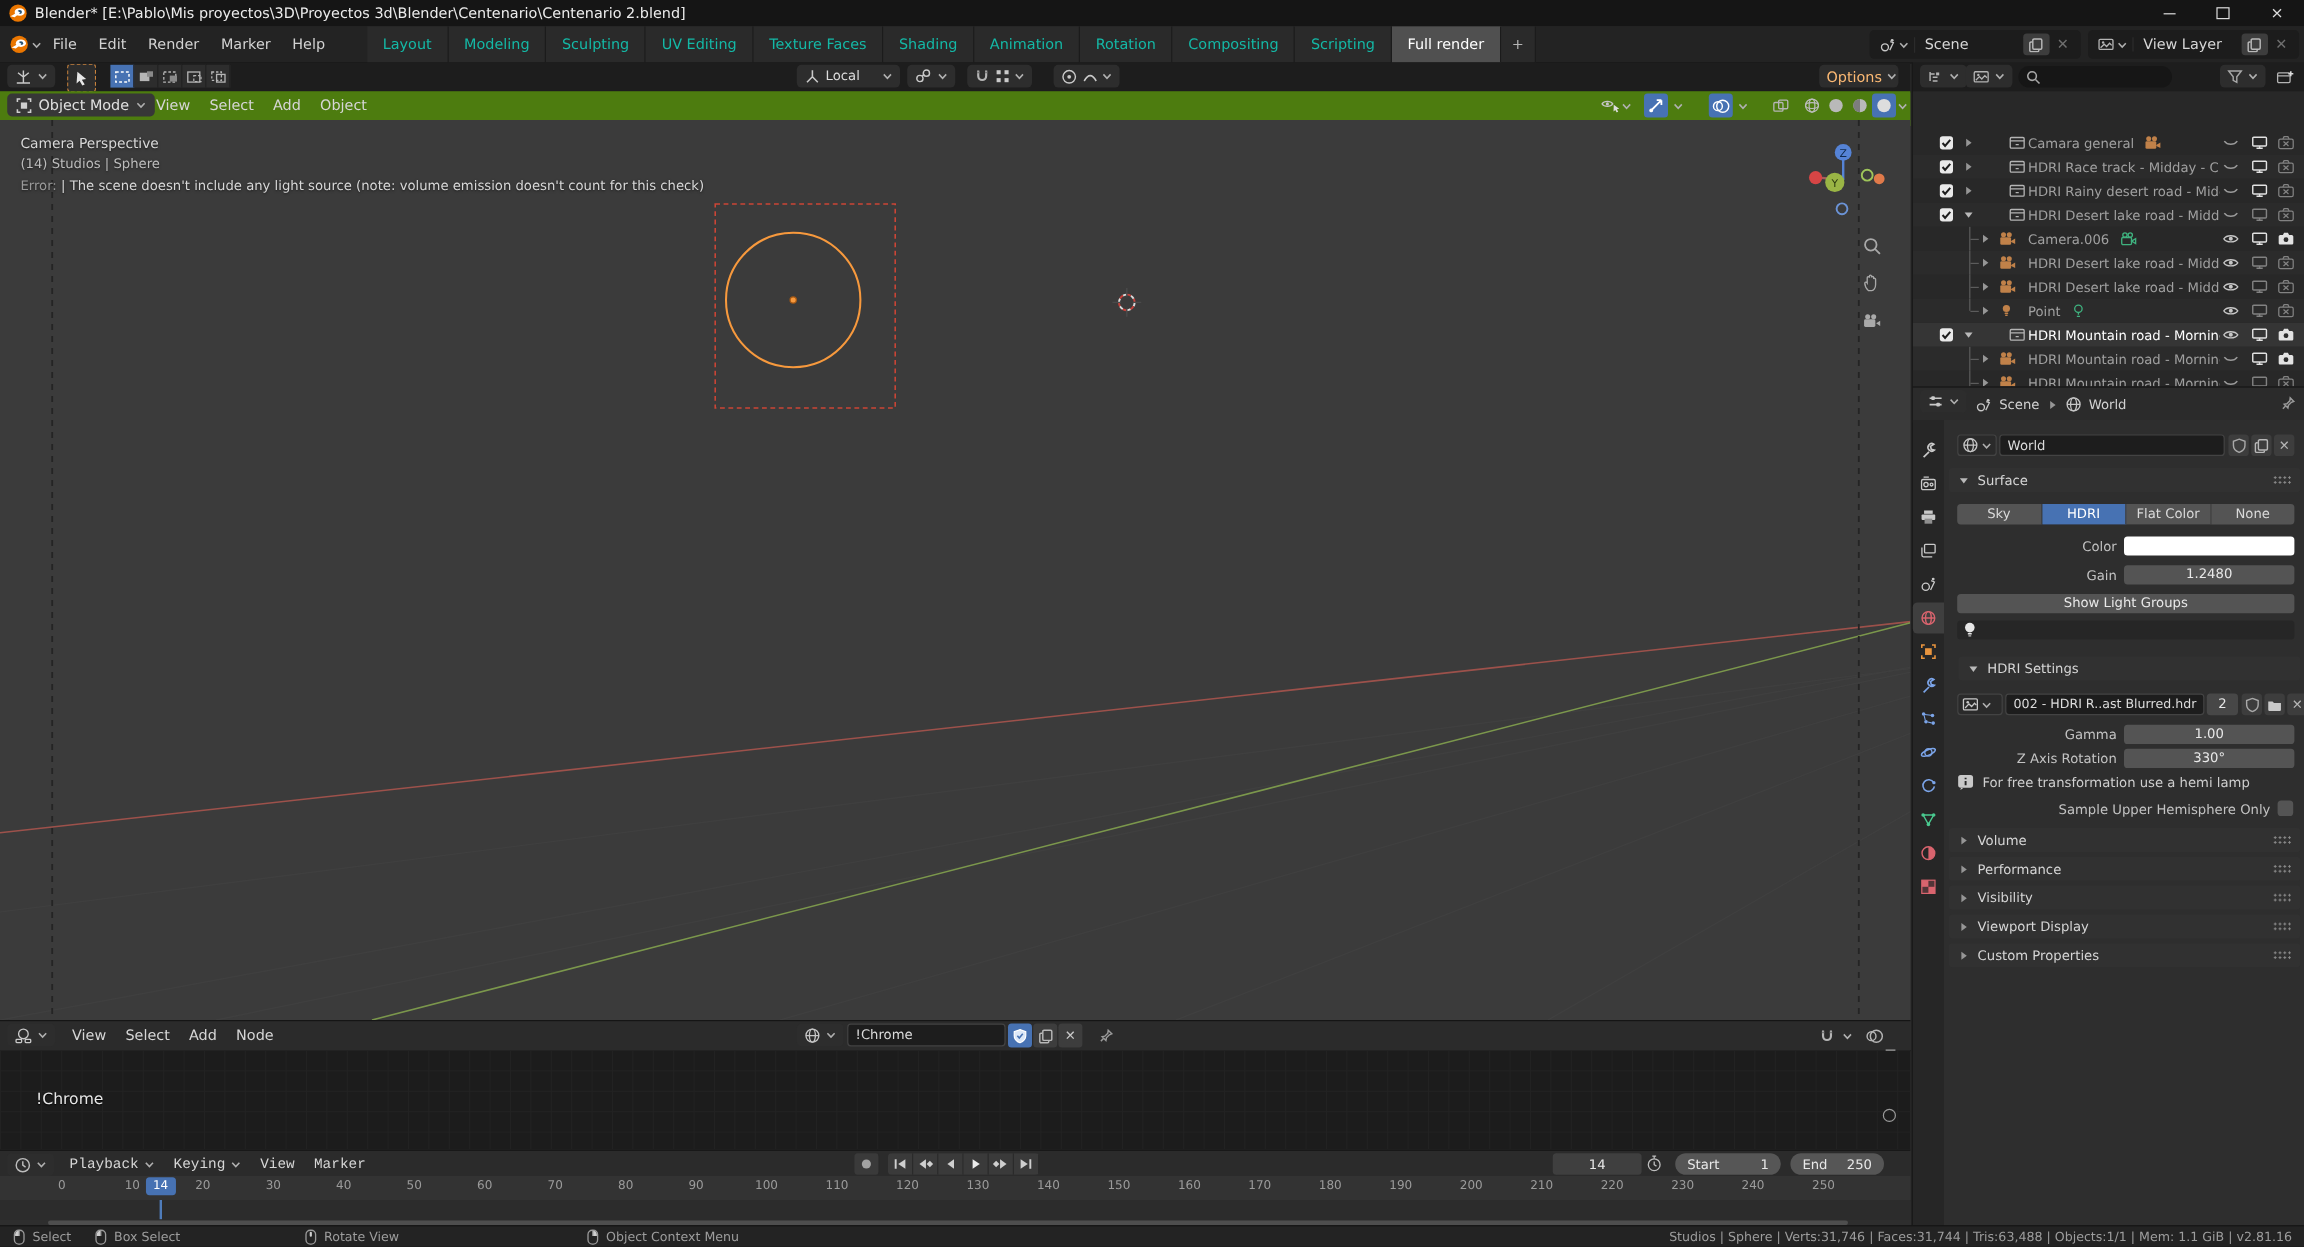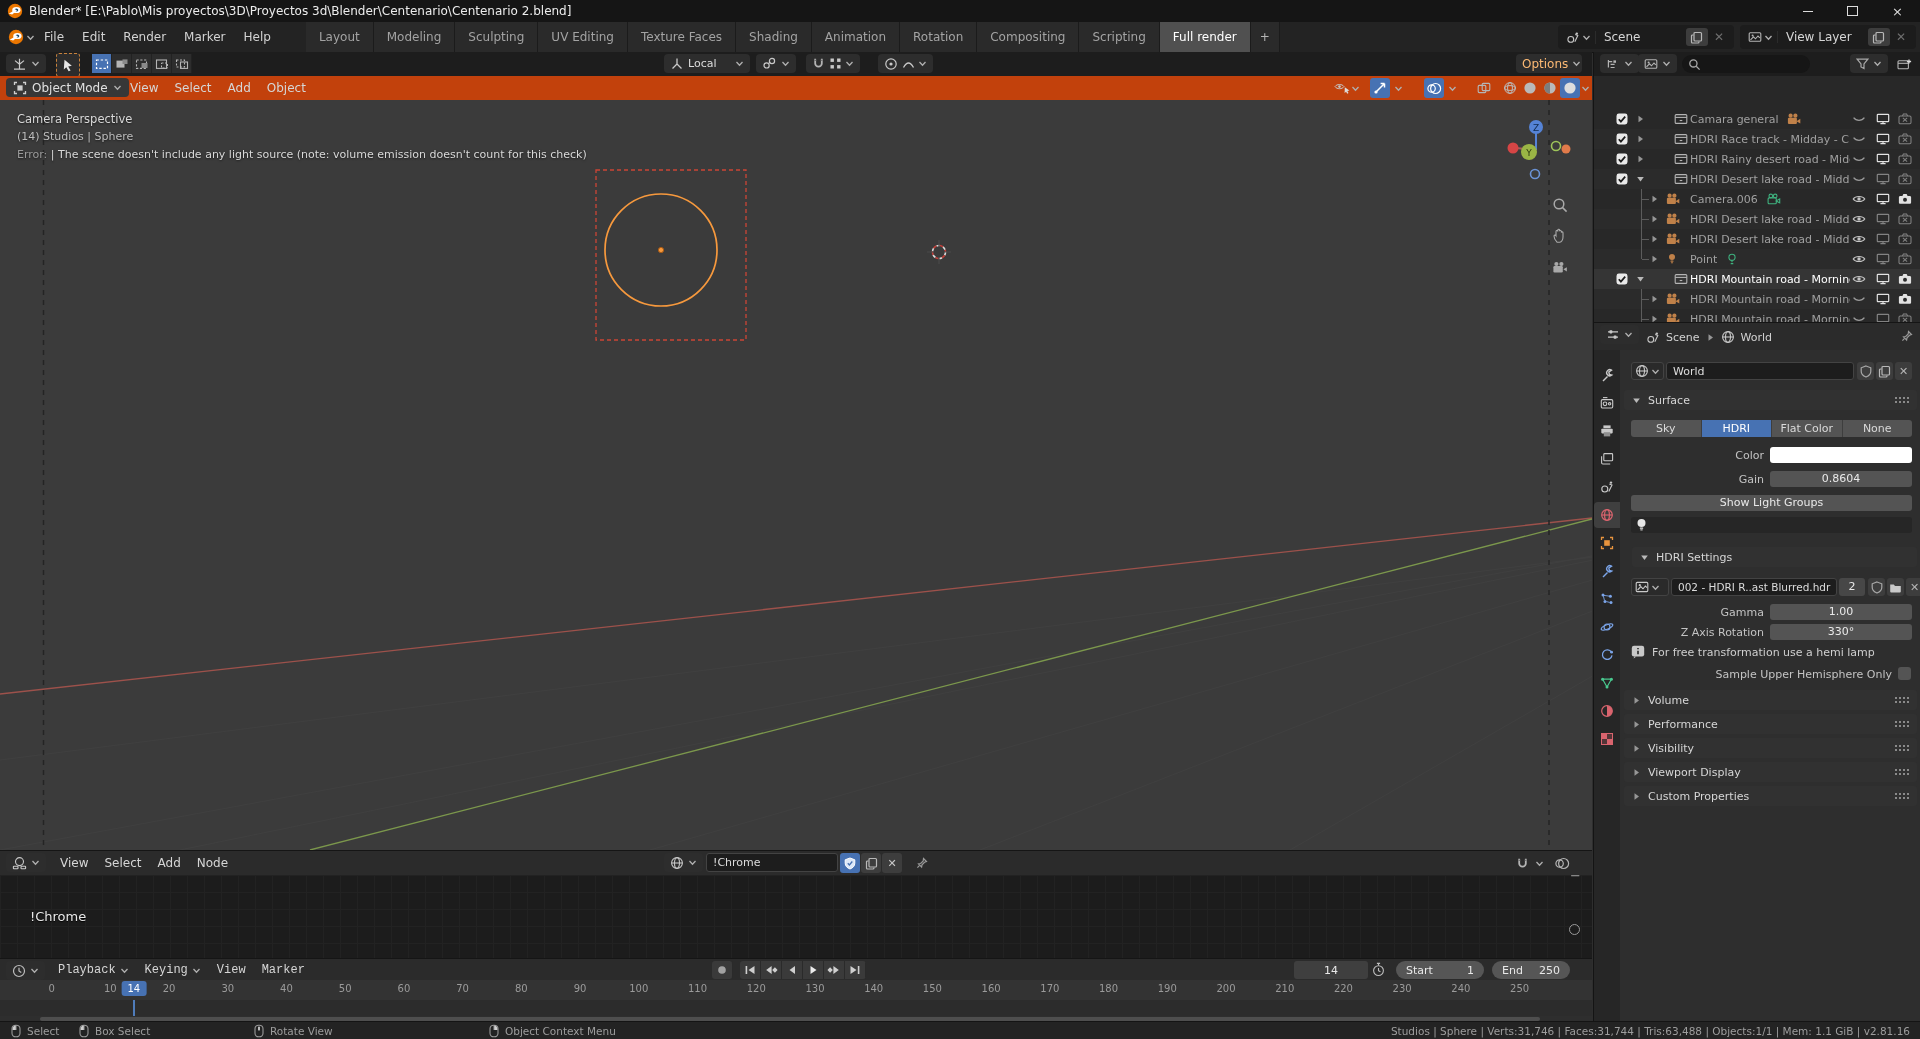--- a/index.html
+++ b/index.html
@@ -14,35 +14,35 @@
   .tlogo{margin:0 6px 0 7px;display:flex;}
   .wctrls{position:absolute;right:0;top:0;height:22px;display:flex;}
   .wc{width:45px;height:22px;display:flex;align-items:center;justify-content:center;color:#dcdcdc;font-size:13px;}
   .mini{width:10px;border-bottom:1px solid #dcdcdc;display:inline-block;}
   .maxi{width:9px;height:8px;border:1px solid #dcdcdc;display:inline-block;}
   
   .topbar{position:absolute;left:0;top:22px;right:0;height:30px;background:#232323;border-bottom:1px solid #141414;
           display:flex;align-items:center;}
   .tmenu{padding:0 9px;color:#d2d2d2;font-size:12px;}
   #workspace-tabs{margin-left:26px;height:30px;}
-  .wtab{height:30px;line-height:30px;padding:0 13px;font-size:12px;color:#a3a3a3;background:#2a2a2a;border-right:1px solid #1b1b1b;white-space:nowrap;}
+  .wtab{height:30px;line-height:30px;padding:0 13px;font-size:12px;color:#14b8a6;background:#2a2a2a;border-right:1px solid #1b1b1b;white-space:nowrap;}
   .wtab.active{background:#505050;color:#ffffff;}
   .wtab.addtab{color:#b5b5b5;padding:0 9px;}
   .tb-right{position:absolute;right:4px;top:3px;display:flex;gap:6px;}
   .idfield{display:flex;align-items:center;background:#1c1c1c;border-radius:4px;height:24px;padding:0 4px;}
   .idf-ico{display:flex;align-items:center;gap:2px;padding:0 4px;border-right:1px solid #2b2b2b;}
   .idf-txt{padding:0 8px;color:#d6d6d6;font-size:12px;min-width:72px;}
   .idf-btn{display:flex;align-items:center;justify-content:center;width:22px;height:18px;background:#3d3d3d;border-radius:3px;margin-left:2px;}
   .idf-x{color:#6f6f6f;padding:0 6px;font-size:12px;}
   
   .vleft{position:absolute;left:0;top:52px;width:1592px;height:970px;}
   .vright{position:absolute;left:1593px;top:52px;width:327px;height:970px;background:#282828;border-left:1px solid #141414;}
   
   .toolrow{position:absolute;left:0;top:0;width:100%;height:24px;background:#1d1d1d;border-bottom:1px solid #151515;}
-  .vphead{position:absolute;left:0;top:24px;width:100%;height:24px;background:#c2410c;border-bottom:5px solid #4d7c0f;}
+  .vphead{position:absolute;left:0;top:24px;width:100%;height:24px;background:#4d7c0f;border-bottom:5px solid #4d7c0f;}
   .pill{position:absolute;top:2px;height:19px;background:#2d2d2d;border-radius:4px;display:flex;align-items:center;gap:4px;padding:0 6px;}
   .pill2{position:absolute;top:2px;height:19px;background:#373737;border-radius:4px;display:flex;align-items:center;gap:5px;padding:0 7px;color:#e0e0e0;font-size:12px;}
   .hmenu{color:#d6d6d6;font-size:12px;padding:0 8px;line-height:24px;display:inline-block;}
   .tsbtn{position:absolute;top:2px;width:20px;height:20px;display:flex;align-items:center;justify-content:center;border-radius:3px;}
   .tsbtn.blue{background:#4772b3;}
   .tweakbtn{position:absolute;top:1px;width:22px;height:22px;border:1px dashed #c8823c;border-radius:3px;display:flex;align-items:center;justify-content:center;background:#2c2c2c;}
   .selgrp{position:absolute;top:2px;display:flex;}
   .selgrp .sb{width:19px;height:19px;display:flex;align-items:center;justify-content:center;background:#2d2d2d;border-right:1px solid #222;}
   .selgrp .sb.on{background:#4772b3;}
   
@@ -1757,21 +1757,21 @@
           <span class="mbtn on">HDRI</span>
           <span class="mbtn">Flat Color</span>
           <span class="mbtn">None</span>
         </div>
       <div class="prow" style="top:97px;">
         <span class="plabel" style="left:0;width:144px;">Color</span>
         <span class="pval" style="left:150px;width:142px;background:#ffffff;"></span>
       </div>
       <div class="prow" style="top:121px;">
         <span class="plabel" style="left:0;width:144px;">Gain</span>
-        <span class="pval" style="left:150px;width:142px;">0.8604</span>
+        <span class="pval" style="left:150px;width:142px;">1.2480</span>
       </div>
       <div class="prow" style="top:145px;">
         <span class="pval" style="left:11px;width:281px;">Show Light Groups</span>
       </div>
       <div class="prow" style="top:167px;">
         <span class="pval" style="left:11px;width:281px;background:#262626;text-align:left;"></span>
         <span class="abs" style="left:15px;top:1px;">
             <svg width="13" height="14" viewBox="0 0 13 14">
               <circle cx="6.5" cy="5" r="4" fill="#e6e6e6"></circle>
               <rect x="4.8" y="9.4" width="3.4" height="1.4" rx="0.5" fill="#e6e6e6"></rect>

